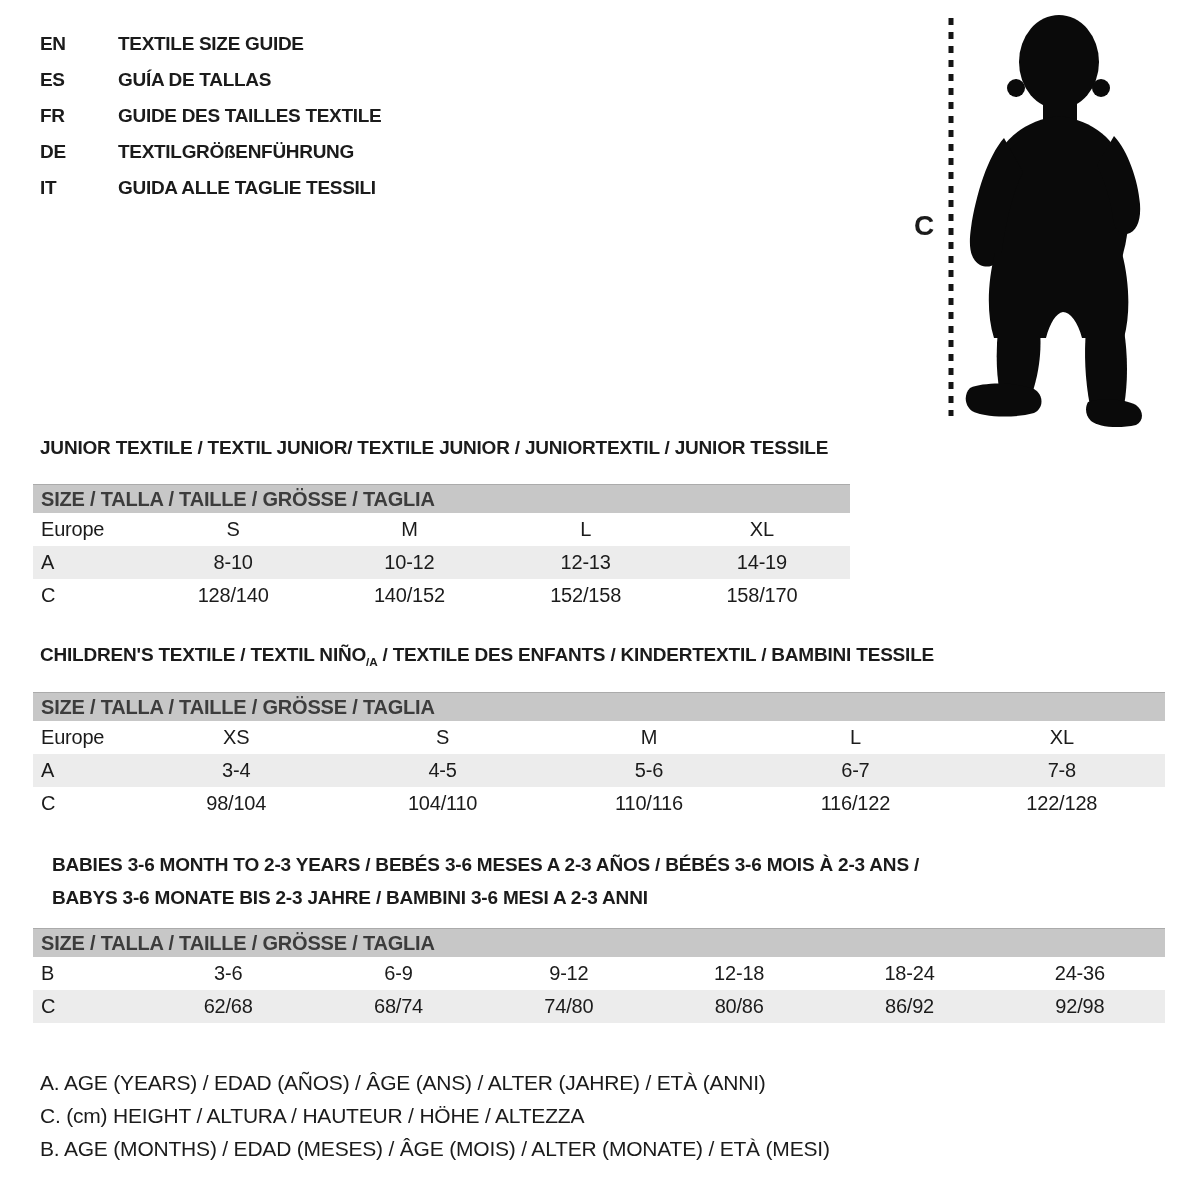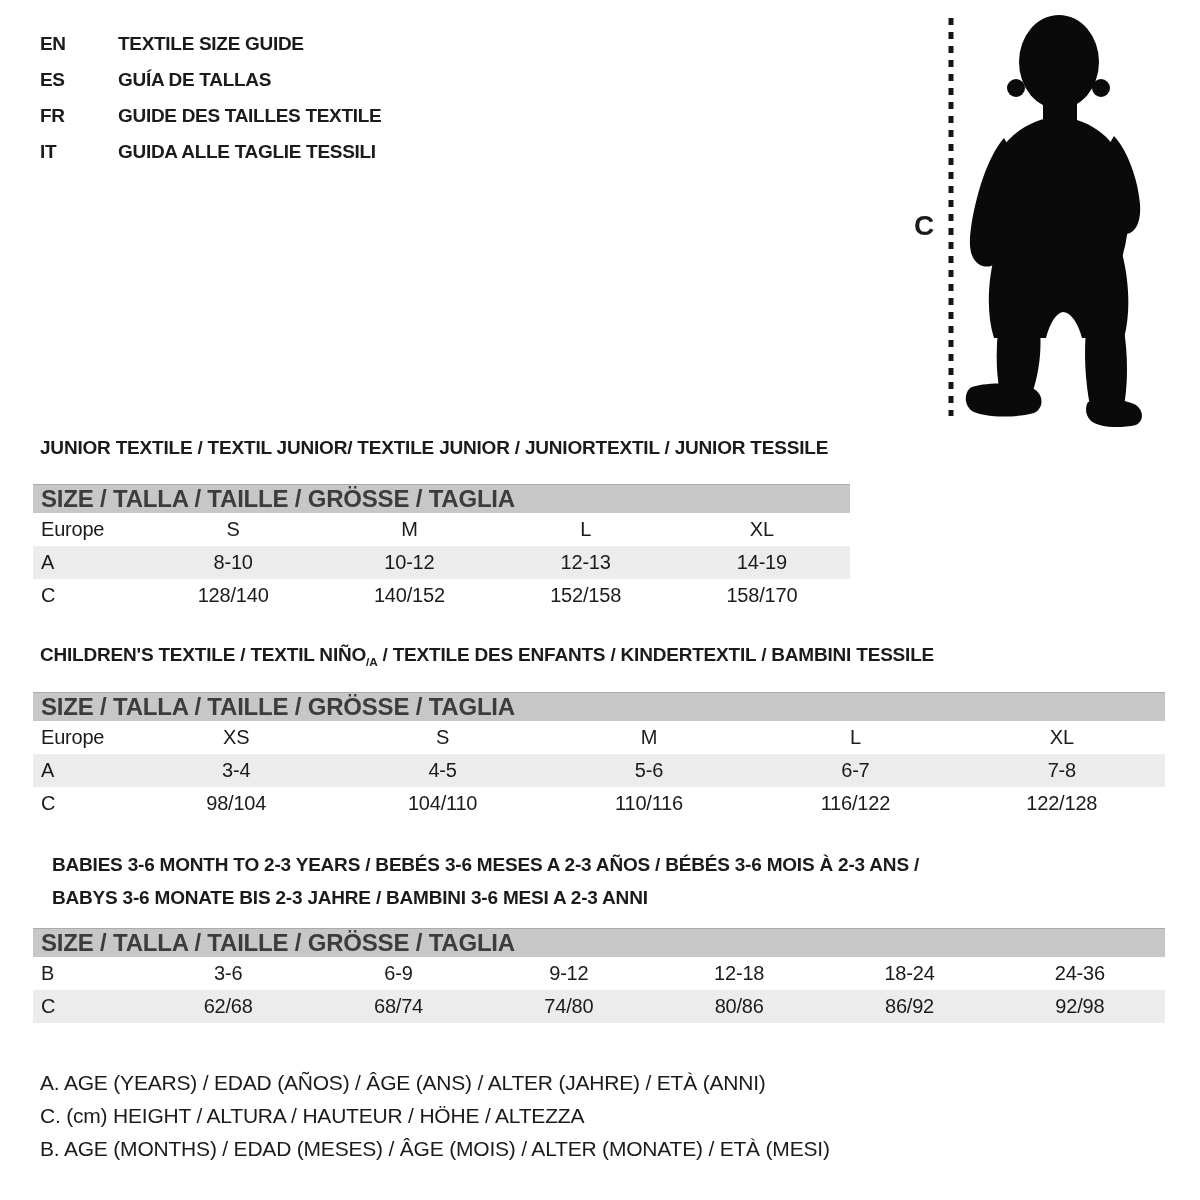--- a/index.html
+++ b/index.html
@@ -19,21 +19,21 @@
   .sec-title{position:absolute;margin:0;font-size:19px;font-weight:700;letter-spacing:-0.2px;white-space:nowrap;}
   .t-junior{left:40px;top:437px;}
   .t-children{left:40px;top:644px;}
   .t-babies{left:52px;top:848px;line-height:33px;white-space:normal;width:960px;}
   .subscript{font-size:0.62em;vertical-align:sub;}
   
   .tbl{position:absolute;left:33px;}
   .tbl .thead{
     height:29px;background:#c7c7c7;border-top:1px solid #ababab;
     display:flex;align-items:center;padding-left:8px;box-sizing:border-box;
-    font-size:24px;font-weight:700;color:#3c3c3c;letter-spacing:-0.2px;
+    font-size:20px;font-weight:700;color:#3c3c3c;letter-spacing:-0.2px;
   }
   .tbl .row{display:grid;height:33px;align-items:center;font-size:20px;font-weight:400;letter-spacing:-0.2px;}
   .tbl .row.alt{background:#ececec;}
   .tbl .cell{text-align:center;}
   .tbl .lbl{text-align:left;padding-left:8px;}
   .tbl-junior{top:484px;width:817px;}
   .tbl-junior .row{grid-template-columns:112px repeat(4,1fr);}
   .tbl-children{top:692px;width:1132px;}
   .tbl-children .row{grid-template-columns:100px repeat(5,1fr);}
   .tbl-babies{top:928px;width:1132px;}
@@ -51,20 +51,24 @@
       <span class="code">EN</span>
       <span class="title">TEXTILE SIZE GUIDE</span>
     </li>
     <li>
       <span class="code">ES</span>
       <span class="title">GUÍA DE TALLAS</span>
     </li>
     <li>
       <span class="code">FR</span>
       <span class="title">GUIDE DES TAILLES TEXTILE</span>
+    </li>
+    <li>
+      <span class="code">DE</span>
+      <span class="title">TEXTILGRÖßENFÜHRUNG</span>
     </li>
     <li>
       <span class="code">IT</span>
       <span class="title">GUIDA ALLE TAGLIE TESSILI</span>
     </li>
   </ul>
 
   <span class="c-label">C</span>
   <svg class="figure-svg" width="250" height="420" viewBox="0 0 250 420" aria-hidden="true">
     <line x1="51" y1="10" x2="51" y2="408" stroke="#141414" stroke-width="5" stroke-dasharray="7 7"></line>

